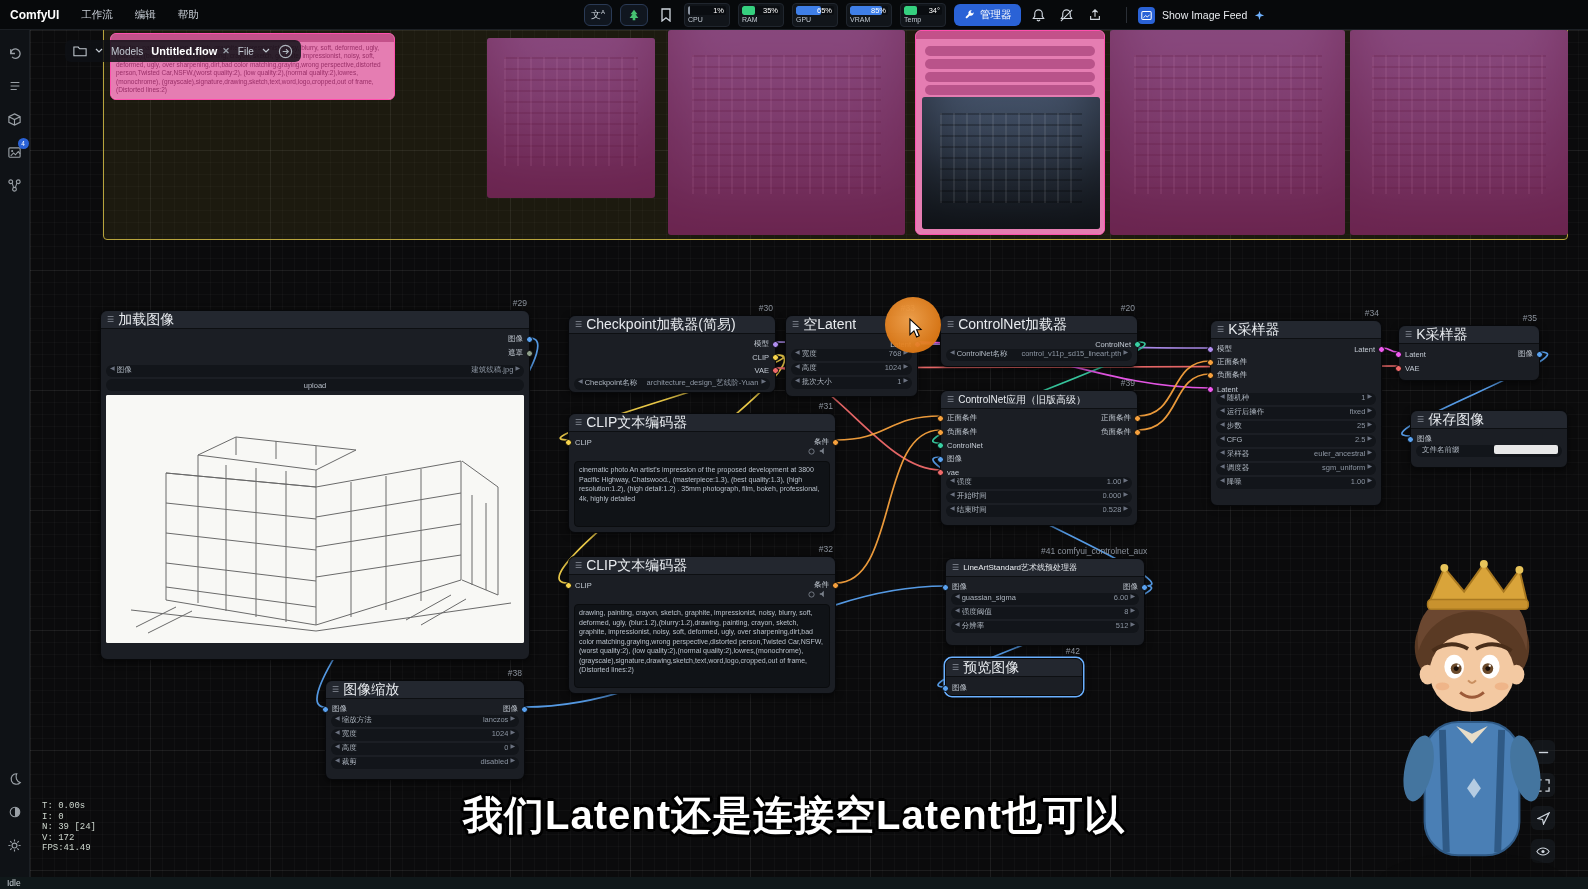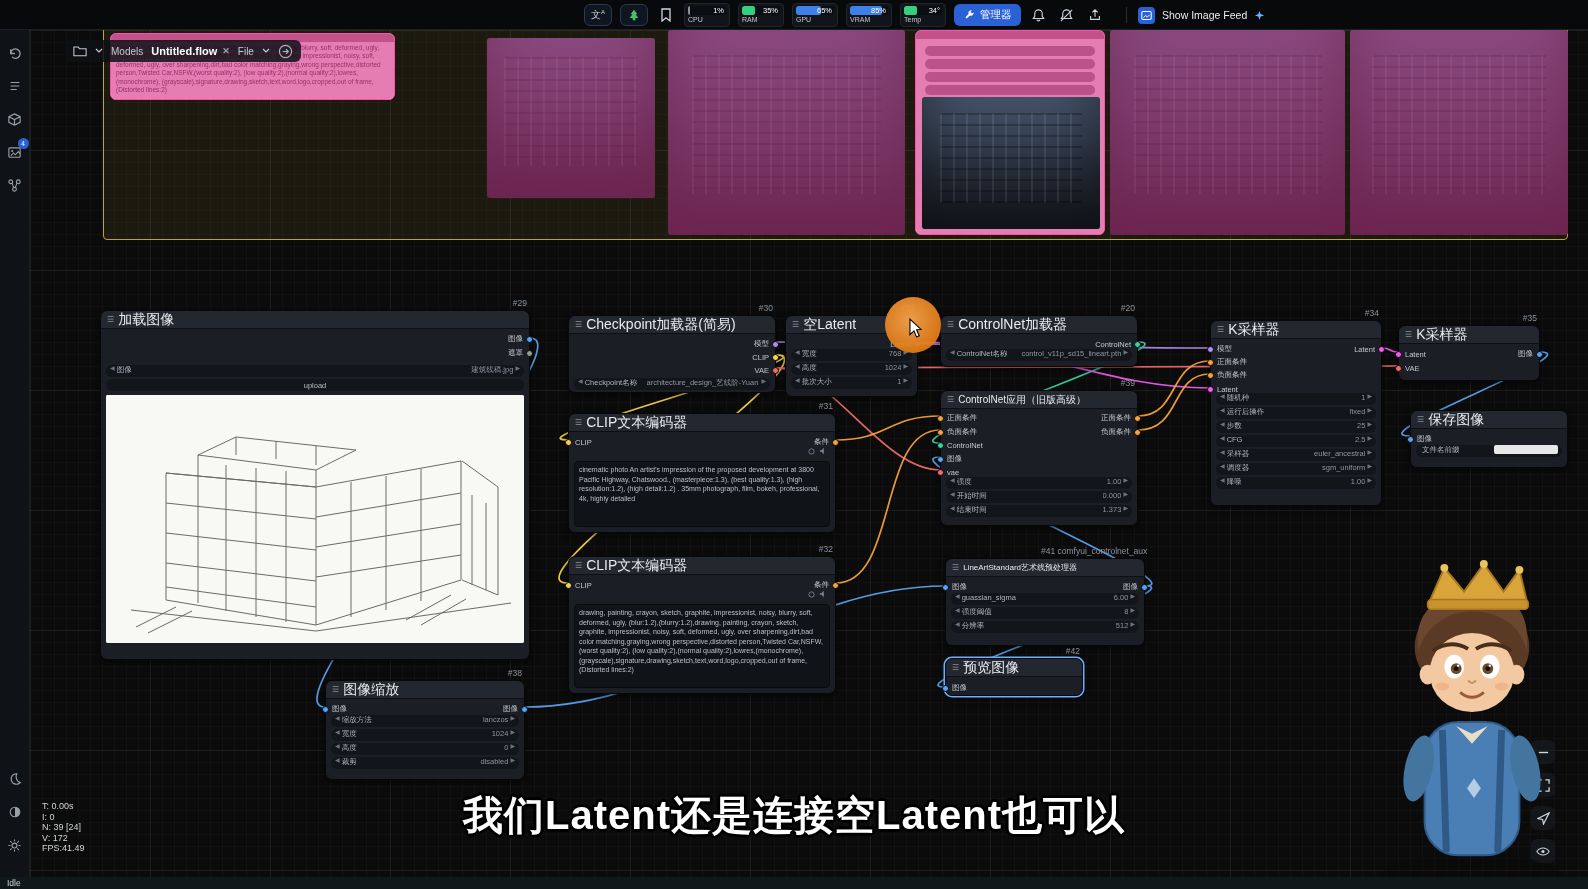--- a/index.html
+++ b/index.html
@@ -111,34 +111,40 @@
     z-index:50;background:rgba(14,17,21,.85);border-radius:6px;padding:0 8px}
   .tabbar .tab{display:flex;align-items:center;gap:5px;font-size:11px;font-weight:bold;color:#fff}
   .tabbar .crumb{font-size:10px;color:#c3cad2}
   .tabbar .x{color:#9aa1aa;font-size:9px}
 
   
   .subtitle{position:absolute;left:50%;top:788px;transform:translateX(-50%);z-index:65;
     font-size:40px;font-weight:bold;color:#fff;white-space:nowrap;letter-spacing:1px;
     text-shadow:-3px 0 0 #000,3px 0 0 #000,0 -3px 0 #000,0 3px 0 #000,
       -2px -2px 0 #000,2px 2px 0 #000,-2px 2px 0 #000,2px -2px 0 #000}
-  .perf{position:absolute;left:42px;top:801px;z-index:62;font-family:Liberation Sans, sans-serif;
+  .perf{position:absolute;left:42px;top:801px;z-index:62;font-family:Liberation Mono, monospace;
     font-size:9px;line-height:10.5px;color:#cfd8cf}
   .cursor-halo{position:absolute;left:855px;top:267px;width:56px;height:56px;border-radius:50%;
     background:radial-gradient(circle at 45% 40%,#f6a44c,#e07a16 70%);opacity:.95;z-index:58}
   .cursor-arrow{position:absolute;left:878px;top:288px;z-index:59}
   .float-btns{position:absolute;left:1531px;top:740px;display:flex;flex-direction:column;gap:9px;z-index:63}
   .fbtn{width:24px;height:24px;border-radius:6px;background:rgba(28,32,38,.55);
     display:flex;align-items:center;justify-content:center}
   .mascot{position:absolute;left:1372px;top:556px;width:200px;height:326px;z-index:64;overflow:hidden}
 </style>
 </head>
 <body>
 
 <div class="topbar">
+  <div class="tb-left">
+    <span class="logo">ComfyUI</span>
+    <span class="menu-item">工作流</span>
+    <span class="menu-item">编辑</span>
+    <span class="menu-item">帮助</span>
+  </div>
   <div class="tb-center">
     <div class="tb-btn">
       <span style="font-size:10px">文<sup style="font-size:6px">A</sup></span>
     </div>
     <div class="tb-btn">
       <svg width="14" height="14" viewBox="0 0 16 16">
           <path d="M8 2l4 5h-2.3l3.3 4.5H9.5V14h-3v-2.5H3L6.3 7H4z" fill="#46c271"></path>
         </svg>
     </div>
     <div class="tb-ico">
@@ -486,21 +492,21 @@
       </div>
     <div class="w">
         <span class="arr">◀</span>
         <span class="wl">开始时间</span>
         <span class="wv">0.000</span>
         <span class="arr">▶</span>
       </div>
     <div class="w">
         <span class="arr">◀</span>
         <span class="wl">结束时间</span>
-        <span class="wv">1.373</span>
+        <span class="wv">0.528</span>
         <span class="arr">▶</span>
       </div>
   </div>
 
   <div class="node" style="left:538px;top:383px;width:268px;height:120px">
     <div class="badge">#31</div>
     <div class="nh">
         <span class="burger">☰</span>
         <span class="ttl">CLIP文本编码器</span>
       </div>

